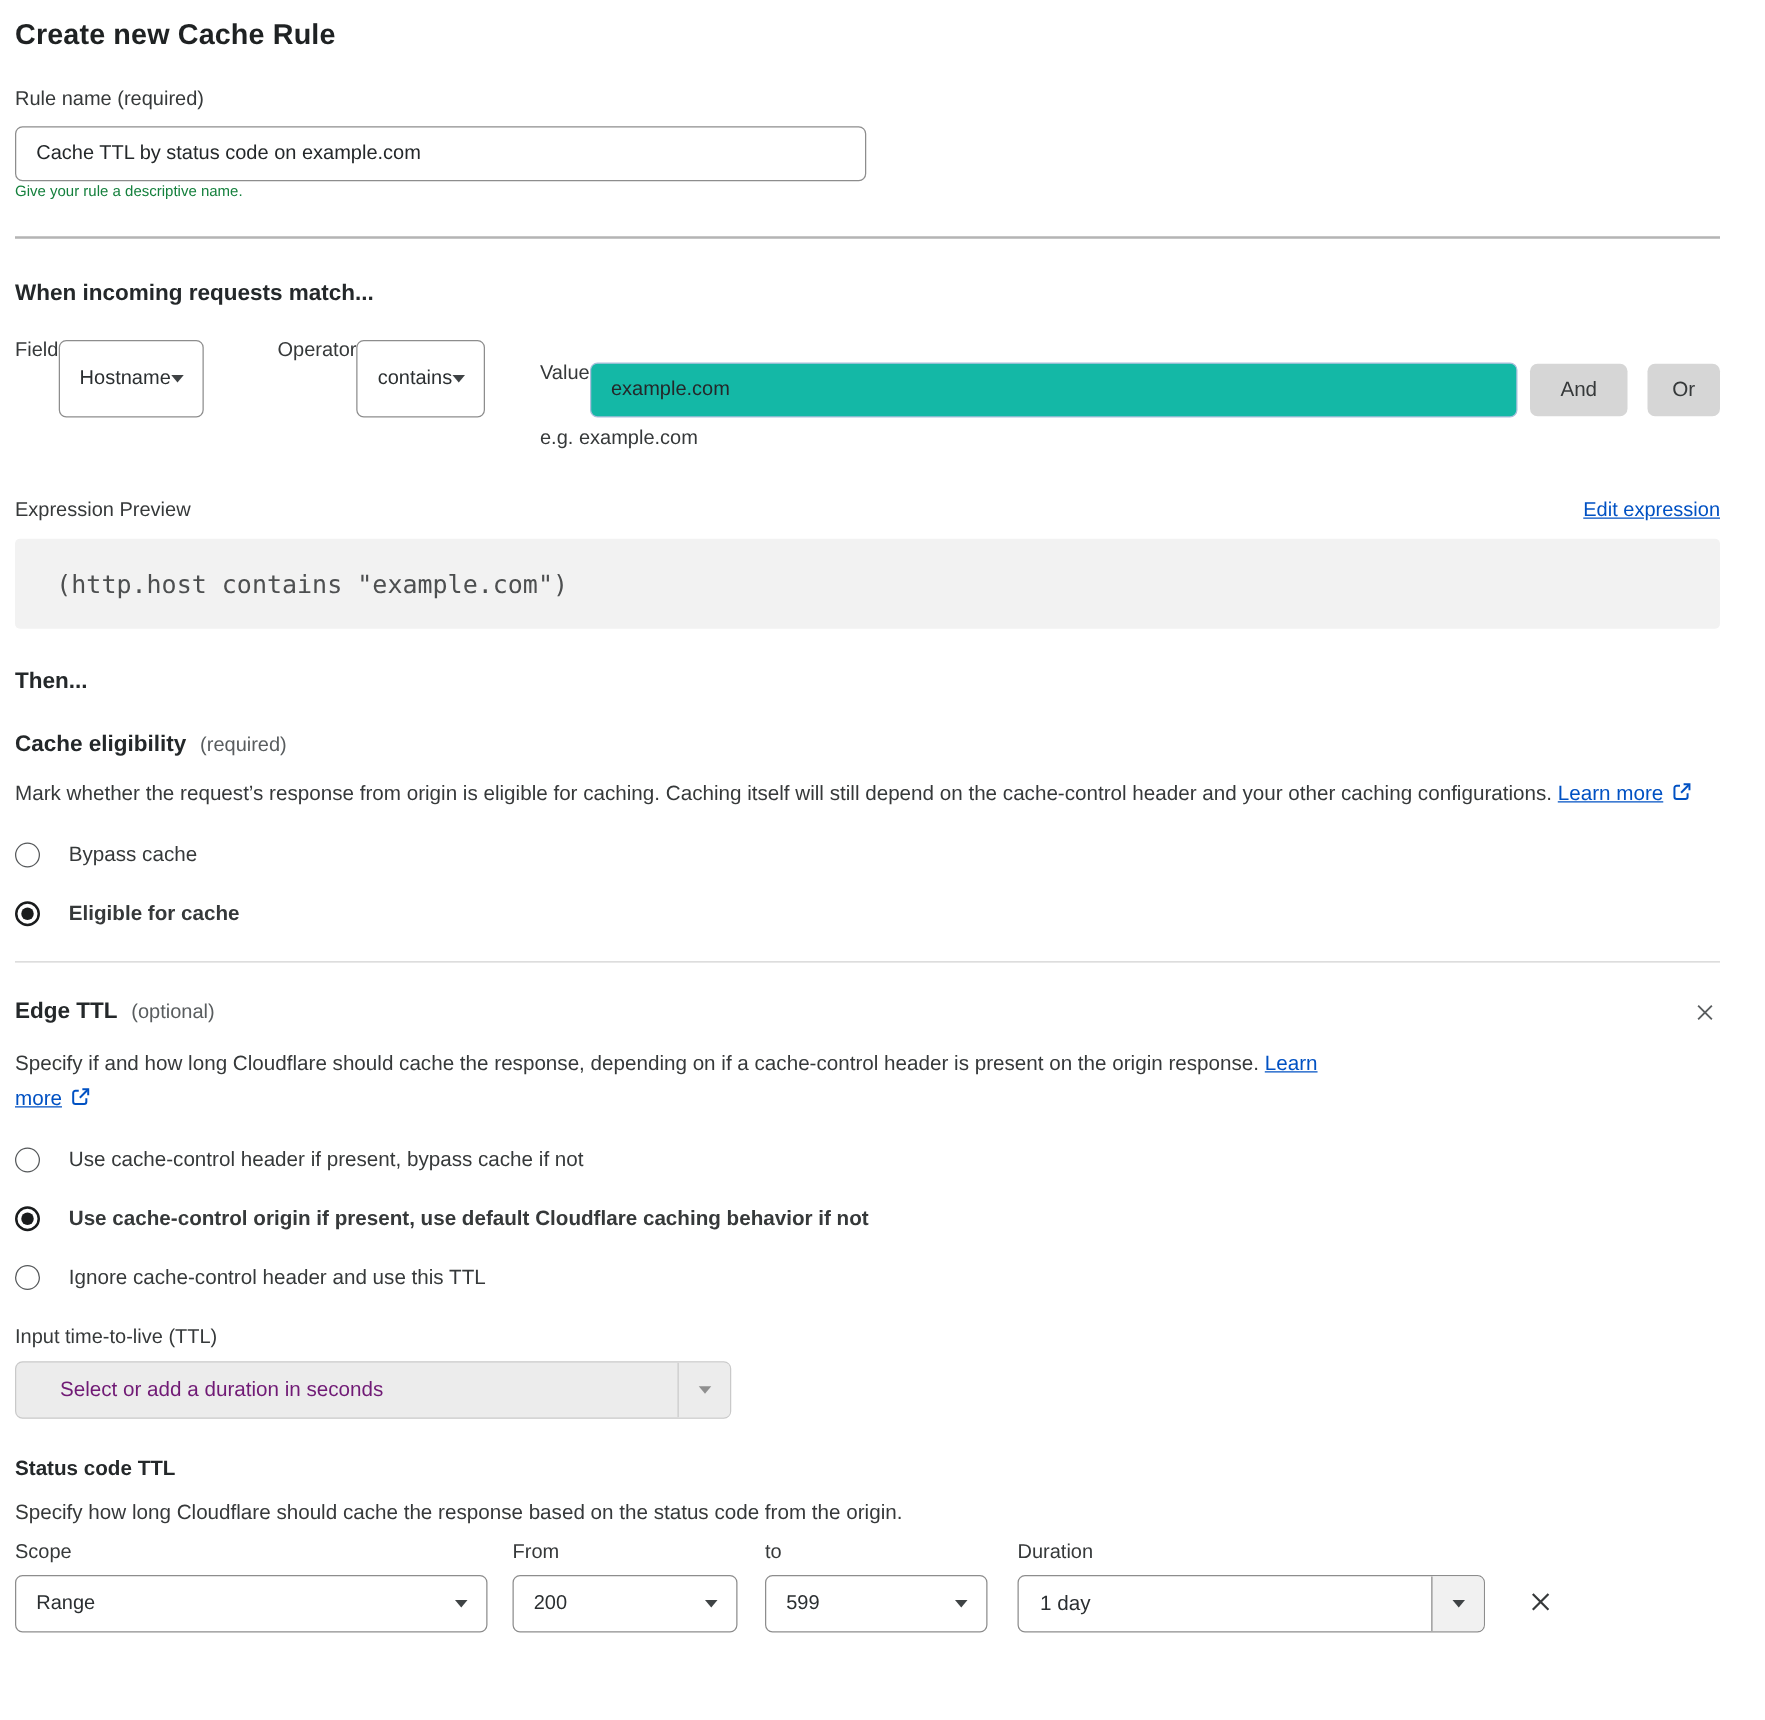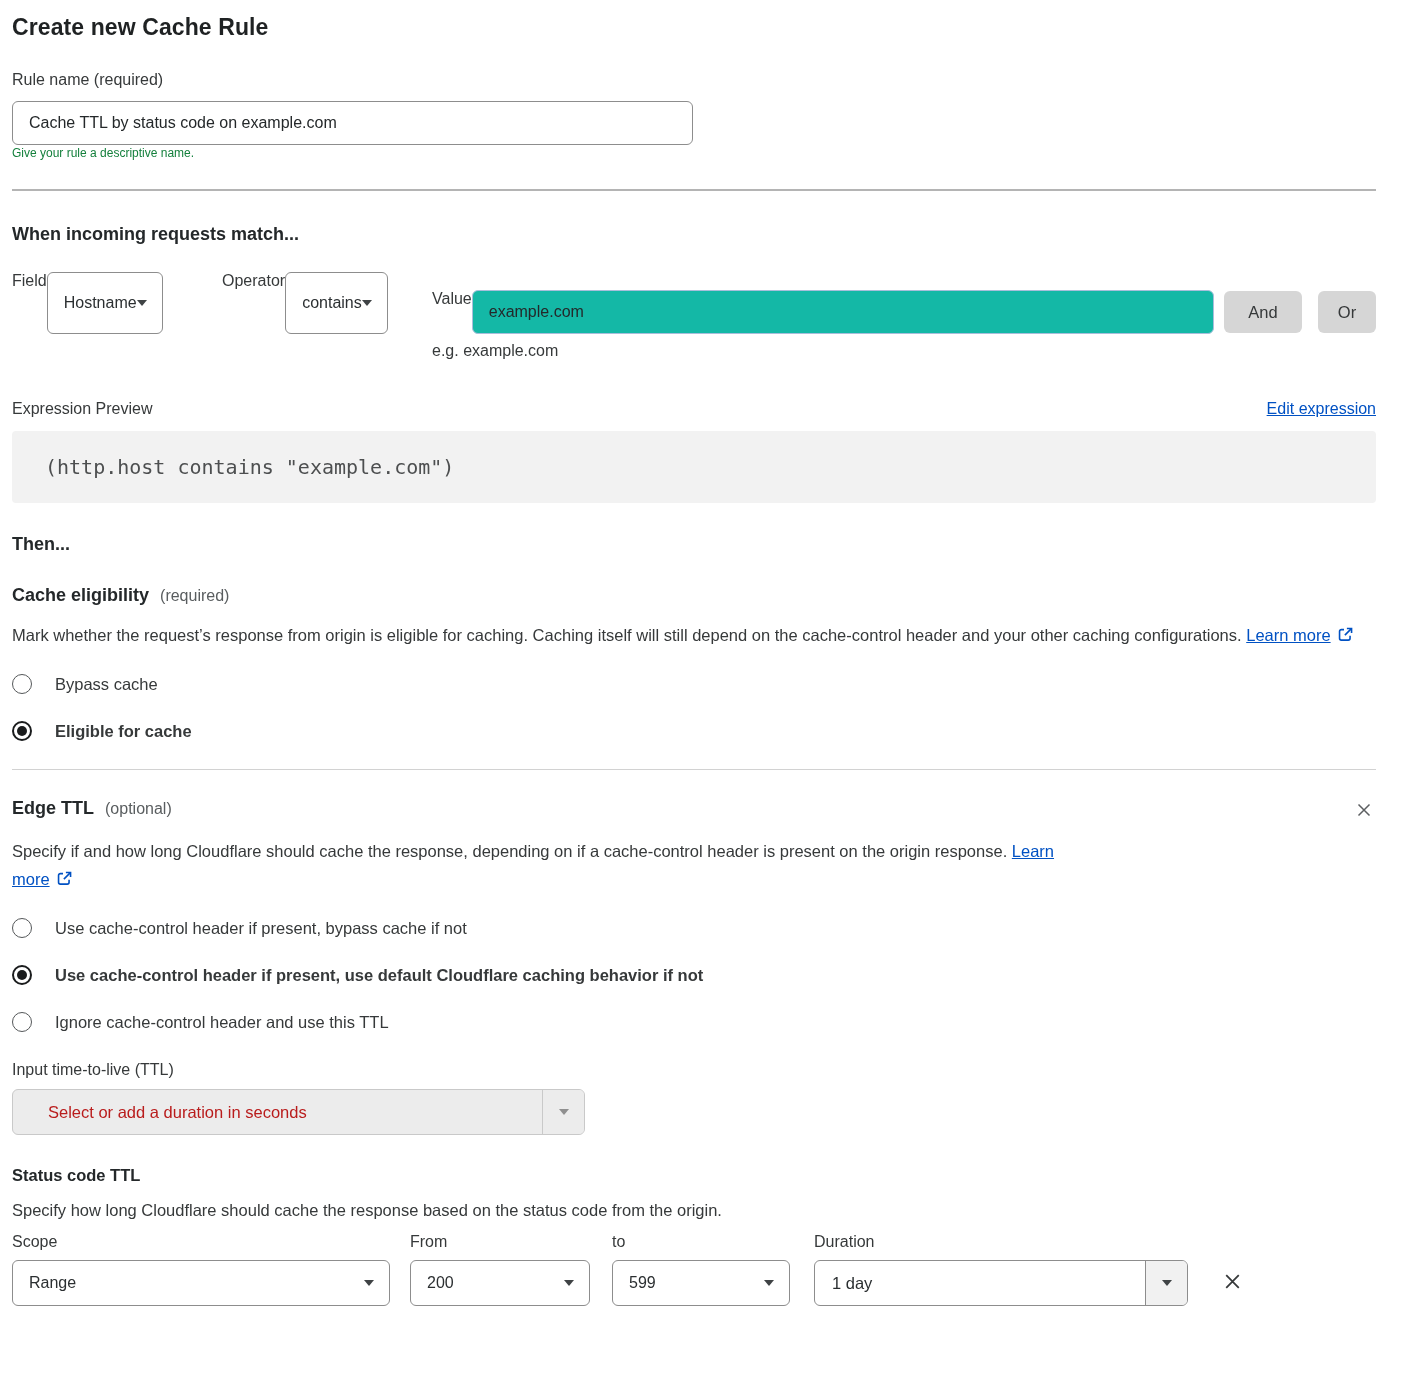--- a/index.html
+++ b/index.html
@@ -104,21 +104,21 @@
   .edge-head-row { display: flex; justify-content: space-between; align-items: flex-start; margin-top: 28px; }
   .icon-btn { background: none; border: none; cursor: pointer; padding: 2px; line-height: 0; }
 
   .combo {
     display: flex; align-items: stretch; height: 46px; background: #fff;
     border: 1px solid #8d8d8d; border-radius: 6px; overflow: hidden; cursor: pointer;
   }
   .combo-text { flex: 1; display: flex; align-items: center; padding: 0 17px; font-size: 16.5px; color: #2b2f31; }
   .combo-arrow { width: 42px; border-left: 1px solid #8d8d8d; background: #f1f1f1; display: flex; align-items: center; justify-content: center; flex: none; }
   .combo.disabled { background: #ececec; border-color: #c9c9c9; cursor: default; }
-  .combo.disabled .combo-text { color: #b91c1c; padding-left: 35px; }
+  .combo.disabled .combo-text { color: #701a75; padding-left: 35px; }
   .combo.disabled .combo-arrow { border-left-color: #c9c9c9; background: #ececec; }
 
   .ttl-select-wrap { width: 573px; margin-top: 10px; }
 
   h3.minor-heading { font-size: 16.5px; font-weight: 700; color: #24282a; margin-top: 31px; }
   .status-desc { margin-top: 16px; font-size: 16.5px; }
 
   .status-row { display: flex; align-items: flex-end; margin-top: 13px; }
   .status-col { display: flex; flex-direction: column; }
   .status-col .control-label { margin-bottom: 9px; }
@@ -222,21 +222,21 @@
       </svg>
   </p>
 
   <div class="radio-group">
     <div class="radio-row">
       <span class="radio"></span>
       <span class="radio-label">Use cache-control header if present, bypass cache if not</span>
     </div>
     <div class="radio-row">
       <span class="radio selected"></span>
-      <span class="radio-label bold">Use cache-control header if present, use default Cloudflare caching behavior if not</span>
+      <span class="radio-label bold">Use cache-control origin if present, use default Cloudflare caching behavior if not</span>
     </div>
     <div class="radio-row">
       <span class="radio"></span>
       <span class="radio-label">Ignore cache-control header and use this TTL</span>
     </div>
   </div>
 
   <label class="field-label" style="margin-top:29px;">Input time-to-live (TTL)</label>
   <div class="ttl-select-wrap">
     <div class="combo disabled">

